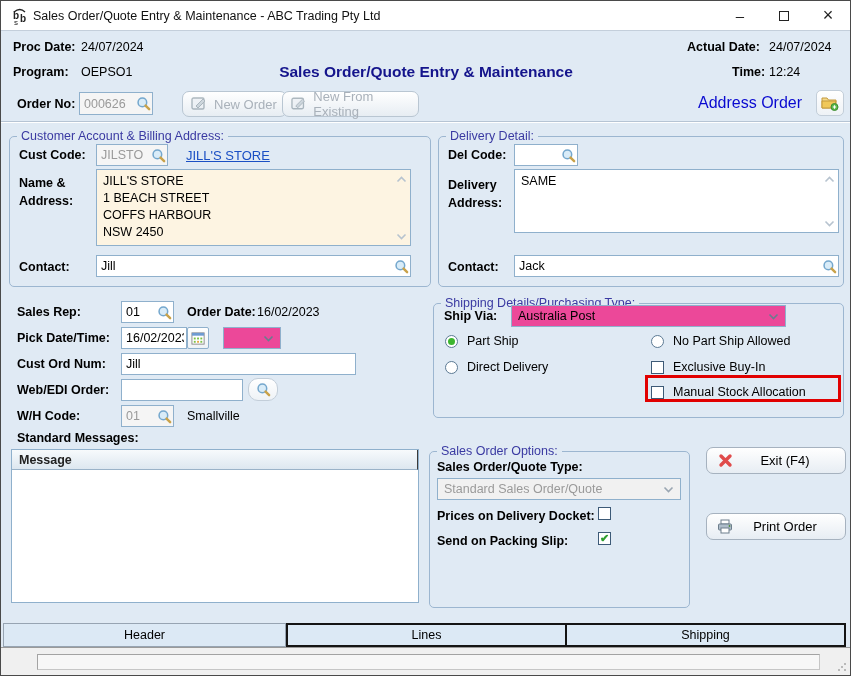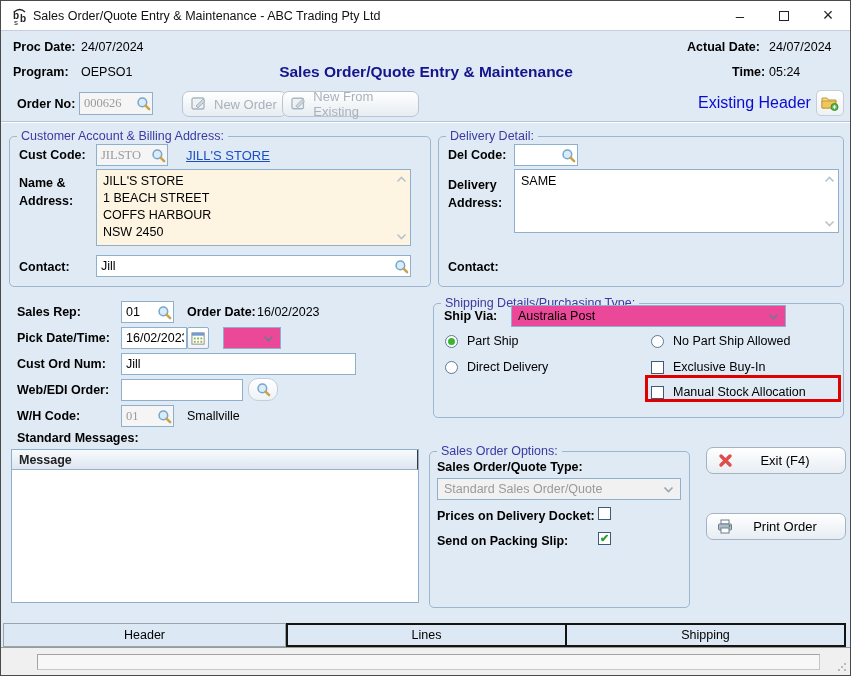--- a/index.html
+++ b/index.html
@@ -31,21 +31,21 @@
   fieldset { position:absolute; border:1px solid #9cb6d0; border-radius:5px; background:transparent; }
   legend   { font-size:12.5px; color:#3a3aa2; margin-left:7px; padding:0 4px; }
 
   
   .fld { position:absolute; background:#fff; border:1px solid #8fb0cc;
          display:flex; align-items:center; font-size:12.5px; color:#000; }
   .fld input { border:none; outline:none; background:transparent; width:100%;
                font:inherit; color:inherit; padding:0 4px; }
   .fld .magwrap { flex:0 0 18px; display:flex; align-items:center; justify-content:center; }
   .dis  { background:#f5f5f5; }
-  .dis input { color:#9a9a9a;font-family:Liberation Serif, serif; }
+  .dis input { color:#9a9a9a; }
 
   .addrbox { position:absolute; border:1px solid #8fb0cc; background:#fff;
              font-size:12.5px; color:#000; }
   .addrbox .txt { white-space:pre-line; padding:3px 20px 3px 6px; line-height:17px; }
   .cream { background:#fdf4e2; }
   .scrollArrow { position:absolute; right:3px; color:#b7c3cf; }
 
   .combo { position:absolute; background:#ec4899; border:1px solid #8fb0cc;
            display:flex; align-items:center; justify-content:space-between;
            padding:0 6px; font-size:12.5px; color:#000; }
@@ -127,21 +127,21 @@
   <span class="lbl abs" style="left:12px;top:39px">Proc Date:</span>
   <span class="val abs" style="left:80px;top:39px">24/07/2024</span>
   <span class="lbl abs" style="left:12px;top:64px">Program:</span>
   <span class="val abs" style="left:80px;top:64px">OEPSO1</span>
 
   <div class="app-subtitle abs" style="left:200px;top:62px;width:450px">Sales Order/Quote Entry &amp; Maintenance</div>
 
   <span class="lbl abs" style="left:686px;top:39px">Actual Date:</span>
   <span class="val abs" style="left:768px;top:39px">24/07/2024</span>
   <span class="lbl abs" style="left:731px;top:64px">Time:</span>
-  <span class="val abs" style="left:768px;top:64px">05:24</span>
+  <span class="val abs" style="left:768px;top:64px">12:24</span>
 
   <span class="lbl abs" style="left:16px;top:96px">Order No:</span>
   <div class="fld dis" style="left:78px;top:91px;width:74px;height:23px">
     <input value="000626" style="">
     <span class="magwrap">
         <svg width="15" height="15" viewBox="0 0 16 16">
           <circle cx="6.8" cy="6.8" r="4.6" fill="#d9ecf8" stroke="#74a7cd" stroke-width="1.6"></circle>
           <path d="M10.2 10.2 L14 14" stroke="#c9a24a" stroke-width="2.6" stroke-linecap="round"></path>
         </svg>
       </span>
@@ -153,21 +153,21 @@
       </svg>
     <span>New Order</span>
   </div>
   <div class="btn disabled" style="left:281px;top:90px;width:137px;height:26px;padding-left:8px;gap:7px">
     <svg width="16" height="14" viewBox="0 0 16 14" style="opacity:.55">
         <rect x="1" y="1" width="12" height="11" rx="1.5" fill="#e8edf2" stroke="#70838f" stroke-width="1.4"></rect>
         <path d="M5 9 L12 2 L14 4 L7 11 Z" fill="#aebcc6" stroke="#70838f" stroke-width="1"></path>
       </svg>
     <span>New From Existing</span>
   </div>
-  <span class="abs" style="left:697px;top:93px;font-size:16px;color:#0a0ad0">Existing Header</span>
+  <span class="abs" style="left:697px;top:93px;font-size:16px;color:#0a0ad0">Address Order</span>
   <div class="iconbtn" style="left:815px;top:89px;width:28px;height:26px">
     <svg width="18" height="16" viewBox="0 0 18 16">
       <path d="M1 3 h5 l1.5 2 H15 v8 H1 Z" fill="#f4d98a" stroke="#c49a3c" stroke-width="1"></path>
       <path d="M1 6 h14 l-2 7 H1 Z" fill="#f0c85a" stroke="#c49a3c" stroke-width="1"></path>
       <circle cx="13.5" cy="12" r="3.5" fill="#57b847" stroke="#3f8c33"></circle>
       <path d="M13.5 10.3 v3.4 M11.8 12 h3.4" stroke="#fff" stroke-width="1.2"></path>
     </svg>
   </div>
 
   <div class="divider" style="top:120px"></div>
@@ -228,20 +228,29 @@
   <div class="addrbox" style="left:513px;top:168px;width:325px;height:64px">
     <div class="txt">SAME</div>
     <span class="scrollArrow" style="top:2px"><svg width="11" height="7" viewBox="0 0 11 7">
           <polyline points="1.5,5.5 5.5,1.5 9.5,5.5" fill="none" stroke="#b7c3cf" stroke-width="1.6"></polyline>
         </svg></span>
     <span class="scrollArrow" style="bottom:2px"><svg width="11" height="7" viewBox="0 0 11 7">
           <polyline points="1.5,1.5 5.5,5.5 9.5,1.5" fill="none" stroke="#b7c3cf" stroke-width="1.6"></polyline>
         </svg></span>
   </div>
   <span class="lbl abs" style="left:447px;top:259px">Contact:</span>
+  <div class="fld" style="left:513px;top:254px;width:325px;height:22px">
+    <input value="Jack" style="">
+    <span class="magwrap">
+        <svg width="15" height="15" viewBox="0 0 16 16">
+          <circle cx="6.8" cy="6.8" r="4.6" fill="#d9ecf8" stroke="#74a7cd" stroke-width="1.6"></circle>
+          <path d="M10.2 10.2 L14 14" stroke="#c9a24a" stroke-width="2.6" stroke-linecap="round"></path>
+        </svg>
+      </span>
+  </div>
 
   <span class="lbl abs" style="left:16px;top:304px">Sales Rep:</span>
   <div class="fld" style="left:120px;top:300px;width:53px;height:22px">
     <input value="01" style="">
     <span class="magwrap">
         <svg width="15" height="15" viewBox="0 0 16 16">
           <circle cx="6.8" cy="6.8" r="4.6" fill="#d9ecf8" stroke="#74a7cd" stroke-width="1.6"></circle>
           <path d="M10.2 10.2 L14 14" stroke="#c9a24a" stroke-width="2.6" stroke-linecap="round"></path>
         </svg>
       </span>

